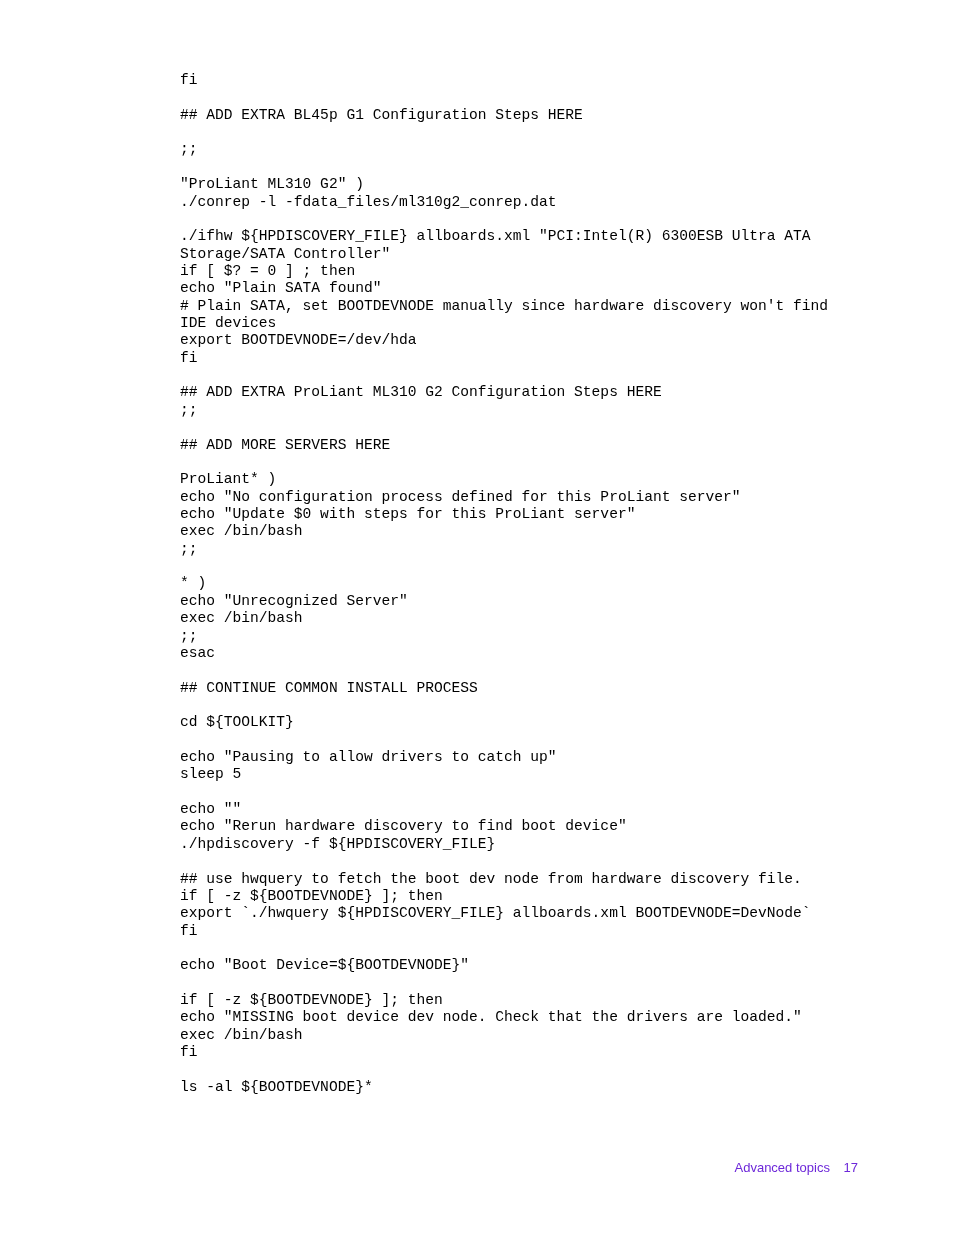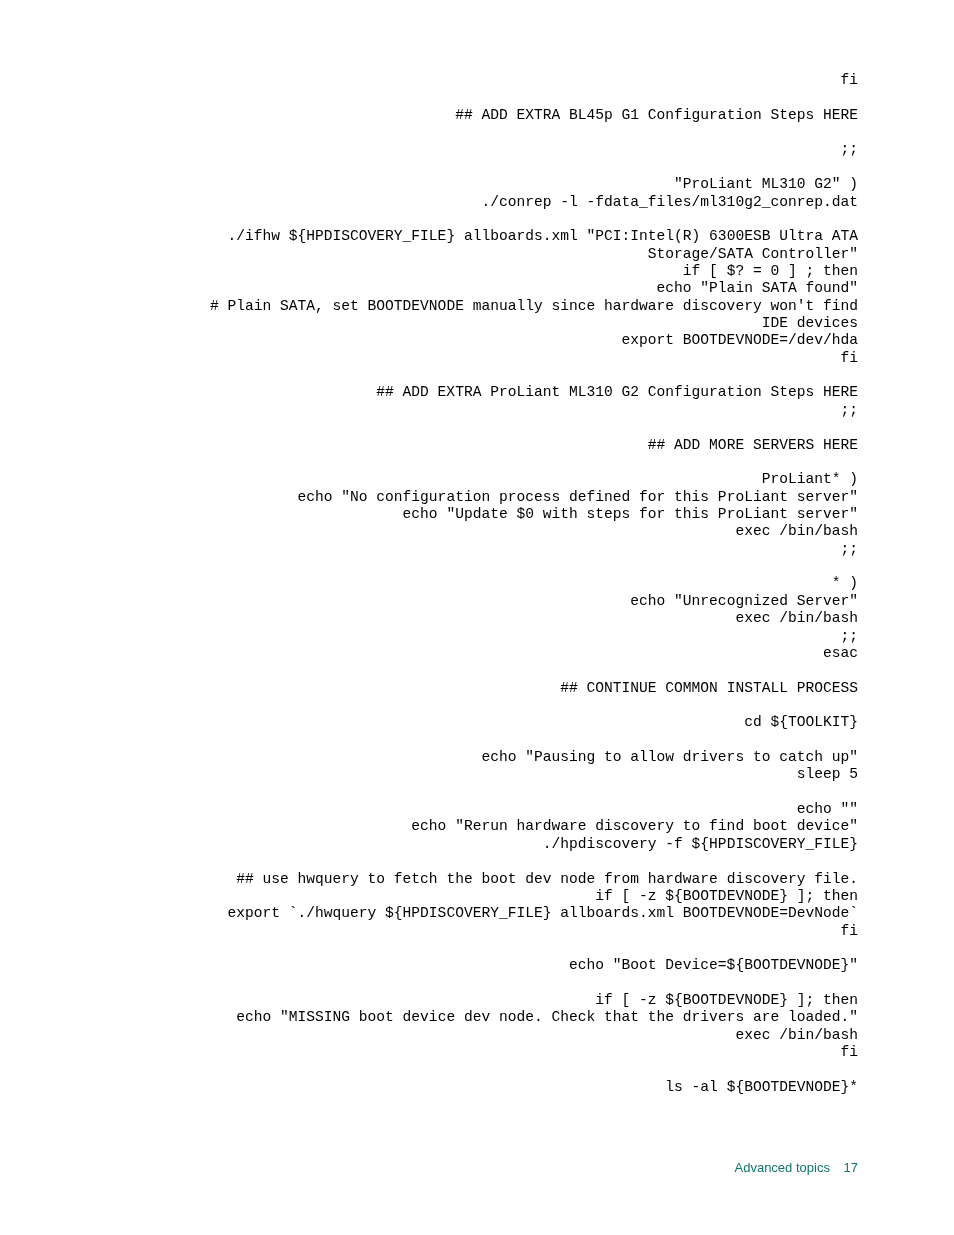--- a/index.html
+++ b/index.html
@@ -7,37 +7,36 @@
     padding: 0;
     background: #ffffff;
     width: 954px;
   }
   .page {
     box-sizing: border-box;
     width: 954px;
     min-height: 1235px;
     padding: 72px 96px 50px 180px;
     position: relative;
-    text-align: right;
   }
   .code {
     font-family: "Courier New", Courier, monospace;
     font-size: 14.6px;
     line-height: 1.19;
     white-space: pre-wrap;
     word-break: break-word;
     color: #000;
   }
   .footer {
     position: absolute;
     right: 96px;
     bottom: 60px;
     font-family: Arial, Helvetica, sans-serif;
     font-size: 13px;
-    color: #0f766e;
+    color: #6d28d9;
   }
   .footer .num {
     margin-left: 10px;
   }
 </style>
 </head>
 <body>
 
 <div class="page">
   <div class="code">fi

